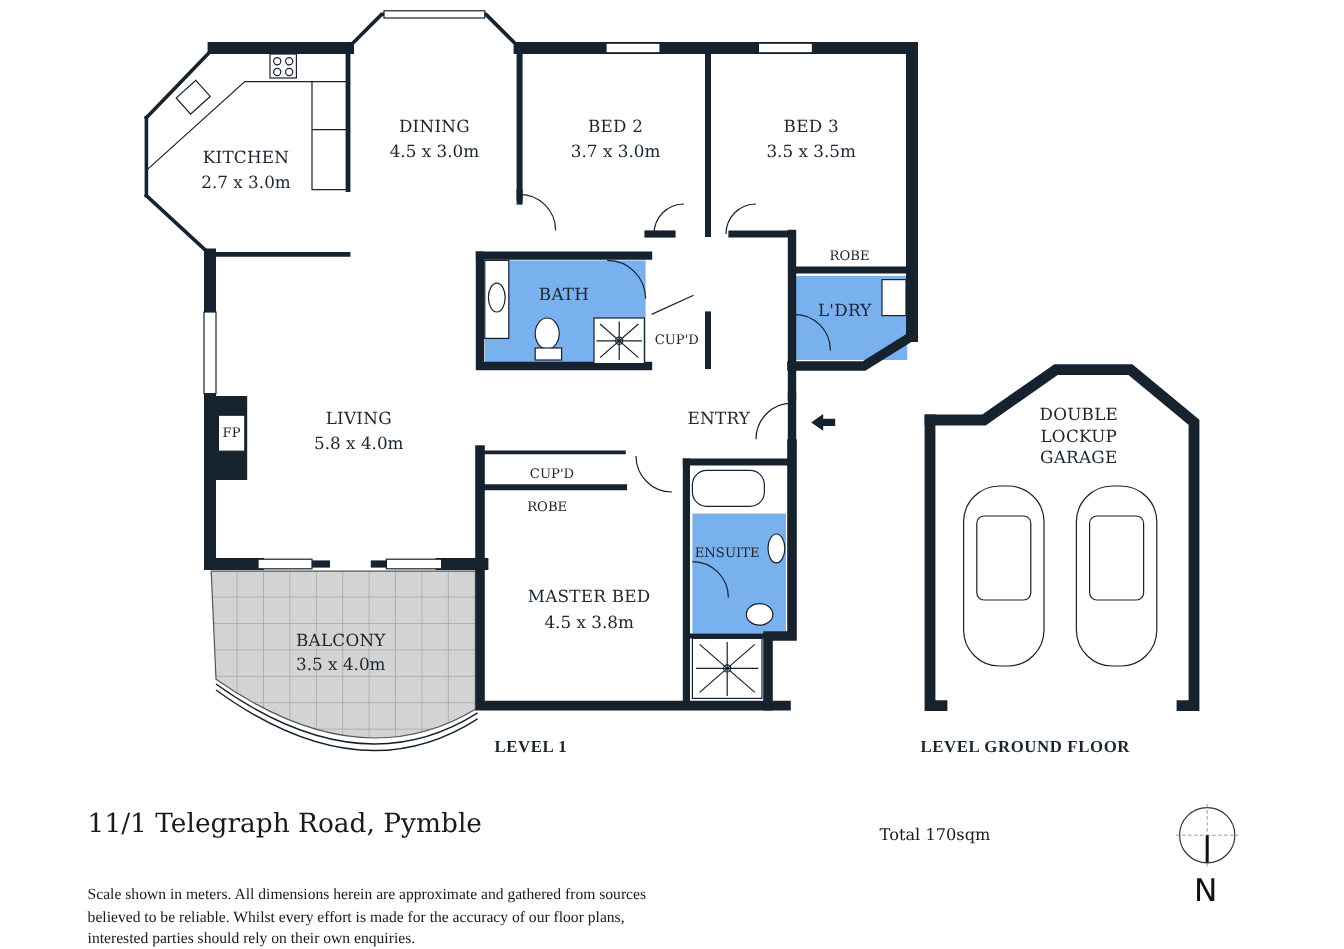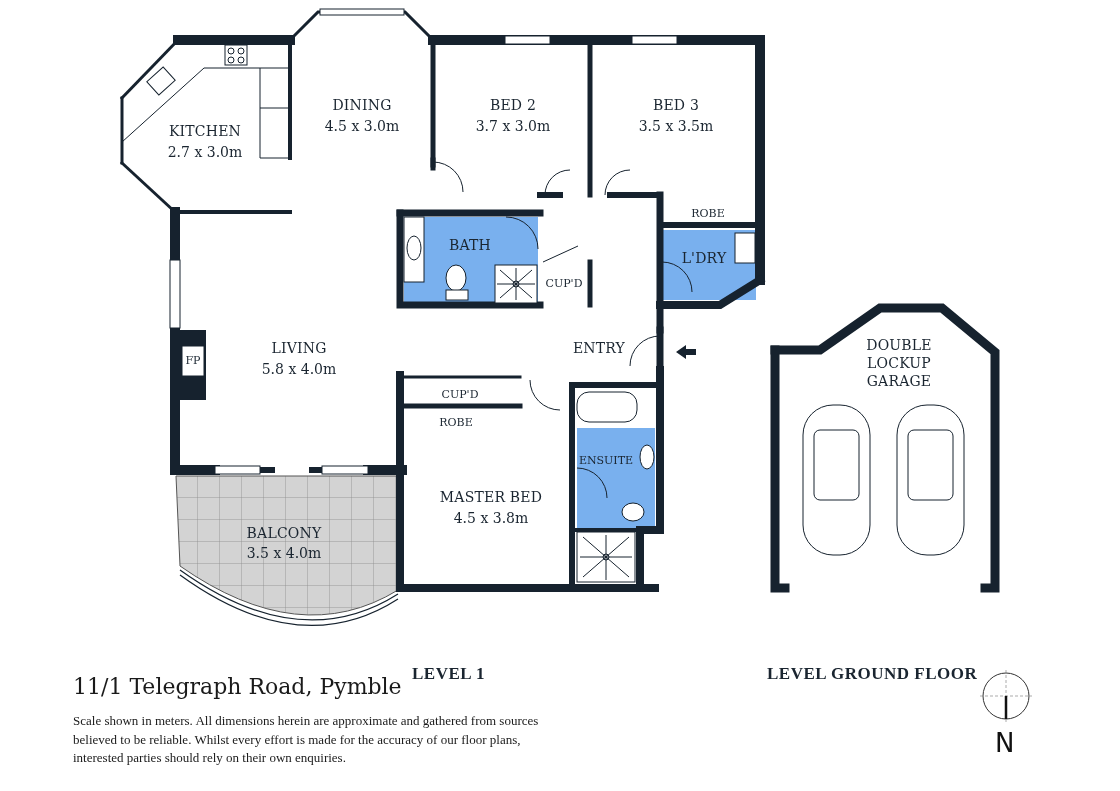--- a/index.html
+++ b/index.html
@@ -2,23 +2,23 @@
 <html><head>
 <meta charset="utf-8">
 <style>
   html, body { margin: 0; padding: 0; background: #ffffff; }
   body { width: 1120px; height: 791px; position: relative; overflow: hidden; font-family: "DejaVu Serif", serif; }
   #plan { position: absolute; left: 0; top: 0; width: 1120px; height: 660px; }
   .room-label { font-family: "DejaVu Serif", serif; fill: #1a2530; text-anchor: middle; }
   .rn { font-size: 14px; letter-spacing: 0.2px; }
   .rd { font-size: 14px; }
   .sm { font-size: 11px; }
-  .lvl { position: absolute; font-family: "Liberation Serif", serif; font-weight: bold; font-size: 17px; color: #1a2530; letter-spacing: 0.5px; margin-top: 48px; }
+  .lvl { position: absolute; font-family: "Liberation Serif", serif; font-weight: bold; font-size: 14px; color: #1a2530; letter-spacing: 0.5px; }
   .address { position: absolute; left: 73px; top: 674px; font-family: "DejaVu Serif", serif; font-size: 22px; color: #1a1a1a; }
-  .disclaimer { position: absolute; left: 73px; top: 712px; width: 470px; font-family: "Liberation Serif", serif; font-size: 13px; line-height: 18.5px; color: #1a1a1a; }
+  .disclaimer { position: absolute; left: 73px; top: 736px; width: 470px; font-family: "Liberation Serif", serif; font-size: 13px; line-height: 18.5px; color: #1a1a1a; }
   .areas { position: absolute; left: 733px; top: 683px; font-family: "DejaVu Serif", serif; font-size: 13.5px; color: #1a1a1a; line-height: 26px; }
   .areas div { white-space: nowrap; }
   .compass { position: absolute; left: 978px; top: 668px; width: 56px; height: 96px; }
 </style>
 </head>
 <body>
 
 <svg id="plan" viewBox="0 0 1120 660" xmlns="http://www.w3.org/2000/svg">
 
   <g>
@@ -179,20 +179,21 @@
   </g>
 </svg>
 
 <div class="lvl" style="left:412px; top:616px;">LEVEL 1</div>
 <div class="lvl" style="left:767px; top:616px;">LEVEL GROUND FLOOR</div>
 
 <div class="address">11/1 Telegraph Road, Pymble</div>
 <div class="disclaimer">Scale shown in meters. All dimensions herein are approximate and gathered from sources believed to be reliable. Whilst every effort is made for the accuracy of our floor plans, interested parties should rely on their own enquiries.</div>
 
 <div class="areas">
+  <div>Total 170sqm</div>
 </div>
 
 <div class="compass">
   <svg width="56" height="60" viewBox="0 0 56 60">
     <circle cx="28" cy="28" r="23" fill="none" stroke="#333" stroke-width="1"></circle>
     <line x1="28" y1="2" x2="28" y2="54" stroke="#888" stroke-width="0.7" stroke-dasharray="3 2"></line>
     <line x1="2" y1="28" x2="54" y2="28" stroke="#888" stroke-width="0.7" stroke-dasharray="3 2"></line>
     <line x1="28" y1="28" x2="28" y2="51" stroke="#111" stroke-width="2.5"></line>
   </svg>
   <div style="position:absolute; left:17px; top:60px; font-family:'DejaVu Sans', sans-serif; font-size:26px; color:#111;">N</div>

